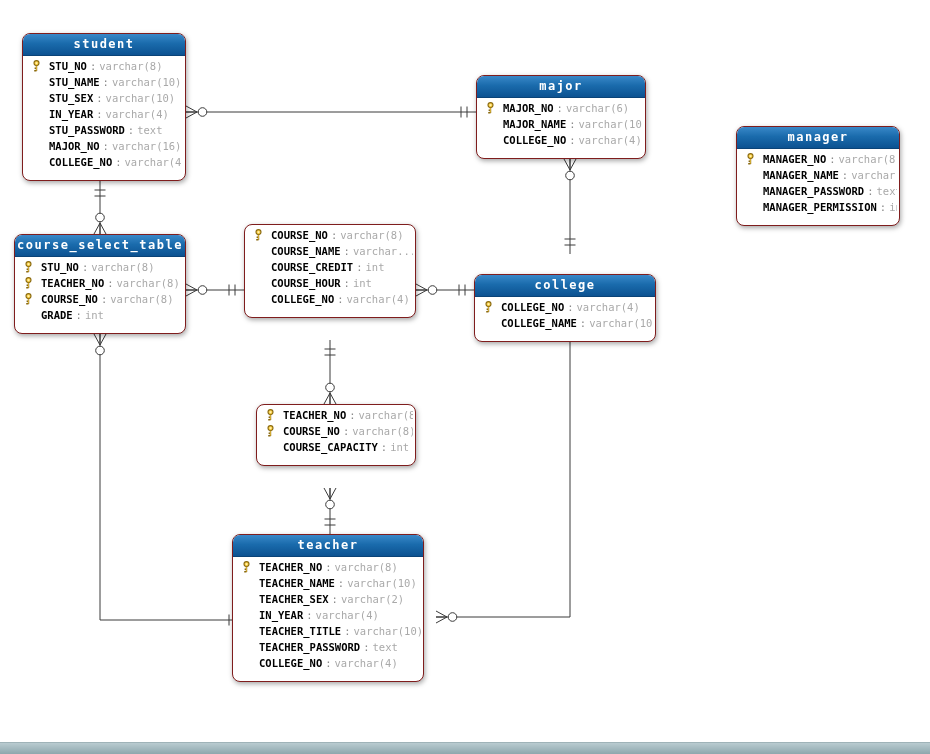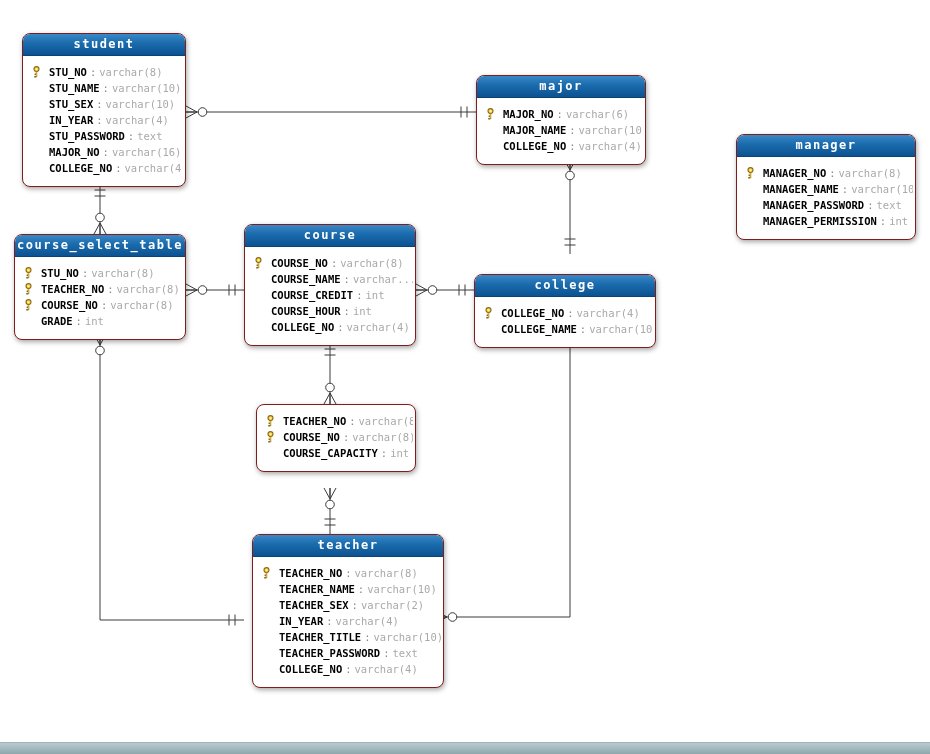--- a/index.html
+++ b/index.html
@@ -11,21 +11,21 @@
   .entity{
     position:absolute;background:#ffffff;border:1px solid #7f1d1d;border-radius:8px;
     box-shadow:1px 2px 5px rgba(0,0,0,0.35);box-sizing:border-box;
   }
   .entity-header{
     height:22px;line-height:21px;text-align:center;color:#ffffff;font-weight:bold;
     font-size:12px;letter-spacing:1.5px;box-sizing:border-box;
     background:linear-gradient(180deg,#3988c8 0%,#1a6bac 45%,#0c5291 100%);
     border-bottom:1px solid #0a4377;border-radius:7px 7px 0 0;
   }
-  .entity-body{padding:8px 2px 10px 8px;border-radius:10px;}
+  .entity-body{padding:2px 2px 10px 8px;border-radius:10px;}
   .field-row{display:flex;align-items:center;height:16px;white-space:nowrap;font-size:10.5px;overflow:hidden;}
   .key-slot{width:18px;flex:0 0 18px;display:flex;align-items:center;}
   .field-name{font-weight:bold;color:#000000;}
   .field-sep{color:#8a8a8a;margin:0 3px;}
   .field-type{color:#a9a9a9;text-align:right;}
   #bottom-bar{
     position:absolute;left:0;right:0;bottom:0;height:11px;
     background:linear-gradient(180deg,#b9cbd0 0%,#8da7ad 100%);
     border-top:1px solid #9fb3b8;
   }
@@ -195,21 +195,21 @@
             <span class="field-type">varchar(10)</span>
           </div>
           <div class="field-row">
             <span class="key-slot"></span>
             <span class="field-name">COLLEGE_NO</span>
             <span class="field-sep">:</span>
             <span class="field-type">varchar(4)</span>
           </div>
         </div>
       </div>
-      <div class="entity" style="left: 736px; top: 134px; width: 180px;">
+      <div class="entity" style="left: 736px; top: 126px; width: 164px;">
         <div class="entity-header">manager</div>
         <div class="entity-body">
           <div class="field-row">
             <span class="key-slot">
               <svg width="11" height="12" viewBox="0 0 11 12">
                 <circle cx="5.5" cy="3.1" r="2.5" fill="#ffd54a" stroke="#8a6a12" stroke-width="1.1"></circle>
                 <circle cx="5.5" cy="3.1" r="0.9" fill="#fff4c2"></circle>
                 <path d="M5.5 5.6 V11 M5.5 8.2 H3.6 M5.5 10.8 H3.2" fill="none" stroke="#8a6a12" stroke-width="1.4"></path>
                 <path d="M5.5 5.8 V10.6" fill="none" stroke="#ffd54a" stroke-width="0.6"></path>
               </svg>
@@ -282,21 +282,20 @@
           </div>
           <div class="field-row">
             <span class="key-slot"></span>
             <span class="field-name">GRADE</span>
             <span class="field-sep">:</span>
             <span class="field-type">int</span>
           </div>
         </div>
       </div>
       <div class="entity" style="left: 244px; top: 224px; width: 172px;">
-        <div class="entity-header">course</div>
         <div class="entity-body">
           <div class="field-row">
             <span class="key-slot">
               <svg width="11" height="12" viewBox="0 0 11 12">
                 <circle cx="5.5" cy="3.1" r="2.5" fill="#ffd54a" stroke="#8a6a12" stroke-width="1.1"></circle>
                 <circle cx="5.5" cy="3.1" r="0.9" fill="#fff4c2"></circle>
                 <path d="M5.5 5.6 V11 M5.5 8.2 H3.6 M5.5 10.8 H3.2" fill="none" stroke="#8a6a12" stroke-width="1.4"></path>
                 <path d="M5.5 5.8 V10.6" fill="none" stroke="#ffd54a" stroke-width="0.6"></path>
               </svg>
             </span>
@@ -383,21 +382,21 @@
             <span class="field-type">varchar(8)</span>
           </div>
           <div class="field-row">
             <span class="key-slot"></span>
             <span class="field-name">COURSE_CAPACITY</span>
             <span class="field-sep">:</span>
             <span class="field-type">int</span>
           </div>
         </div>
       </div>
-      <div class="entity" style="left: 252px; top: 534px; width: 192px;">
+      <div class="entity" style="left: 232px; top: 534px; width: 192px;">
         <div class="entity-header">teacher</div>
         <div class="entity-body">
           <div class="field-row">
             <span class="key-slot">
               <svg width="11" height="12" viewBox="0 0 11 12">
                 <circle cx="5.5" cy="3.1" r="2.5" fill="#ffd54a" stroke="#8a6a12" stroke-width="1.1"></circle>
                 <circle cx="5.5" cy="3.1" r="0.9" fill="#fff4c2"></circle>
                 <path d="M5.5 5.6 V11 M5.5 8.2 H3.6 M5.5 10.8 H3.2" fill="none" stroke="#8a6a12" stroke-width="1.4"></path>
                 <path d="M5.5 5.8 V10.6" fill="none" stroke="#ffd54a" stroke-width="0.6"></path>
               </svg>

